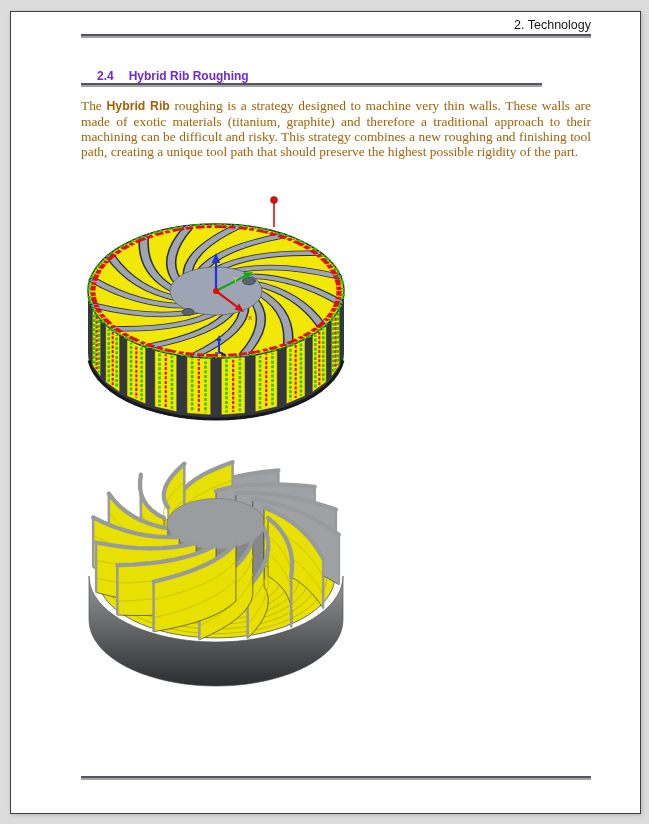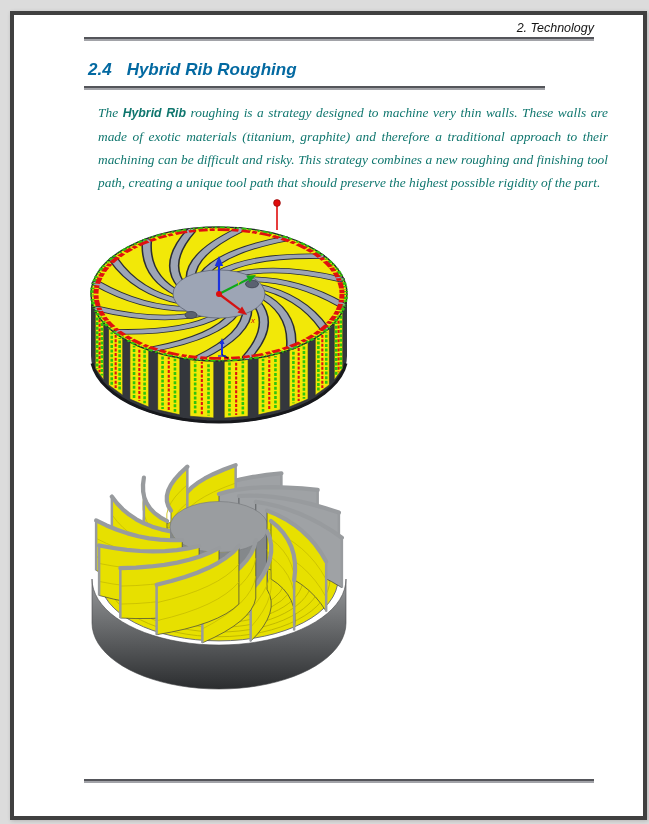--- a/index.html
+++ b/index.html
@@ -7,44 +7,43 @@
     width:649px;height:824px;
     background:#dcdcdc;
     font-family:"Liberation Sans", sans-serif;
     position:relative;
     overflow:hidden;
   }
   .page{
     position:absolute;left:10px;top:11px;
     width:629px;height:801px;
     background:#ffffff;
-    border:4px solid #404040;
+    border:1px solid #404040;
     box-shadow:1px 1px 4px rgba(0,0,0,.18);
-    font-style:italic;
   }
   .running-header{
     position:absolute;left:70px;top:6px;width:510px;
     text-align:right;font-size:12.5px;color:#141414;
   }
   .rule{
     position:absolute;height:4px;
     background:linear-gradient(to bottom,#54555a 0 2.2px,#a2a3a8 2.2px 4px);
   }
   .rule.header-rule{left:70px;top:22px;width:510px;}
   .rule.heading-rule{left:70px;top:71px;width:461px;}
   .rule.footer-rule{left:70px;top:764px;width:510px;}
   .section-heading{
-    position:absolute;left:70px;top:41px;margin:4px;
-    font-size:17px;font-weight:bold;color:#0369a1;
+    position:absolute;left:70px;top:41px;margin:16px;
+    font-size:12px;font-weight:bold;color:#6d28d9;
   }
   .section-heading .num{margin-right:15px;}
   .body-paragraph{
-    position:absolute;left:84px;top:86px;width:510px;margin:0;
+    position:absolute;left:70px;top:86px;width:510px;margin:0;
     font-family:"Liberation Serif", serif;
-    font-size:13.4px;line-height:23px;color:#0f766e;
+    font-size:13.4px;line-height:15px;color:#a16207;
     text-align:justify;
   }
   .body-paragraph b{
     font-family:"Liberation Sans", sans-serif;
     font-size:12.3px;
   }
   .fig{position:absolute;display:block;}
   #fig1-svg{left:75px;top:181px;}
   #fig2-svg{left:75px;top:434px;}
   .page-number{

